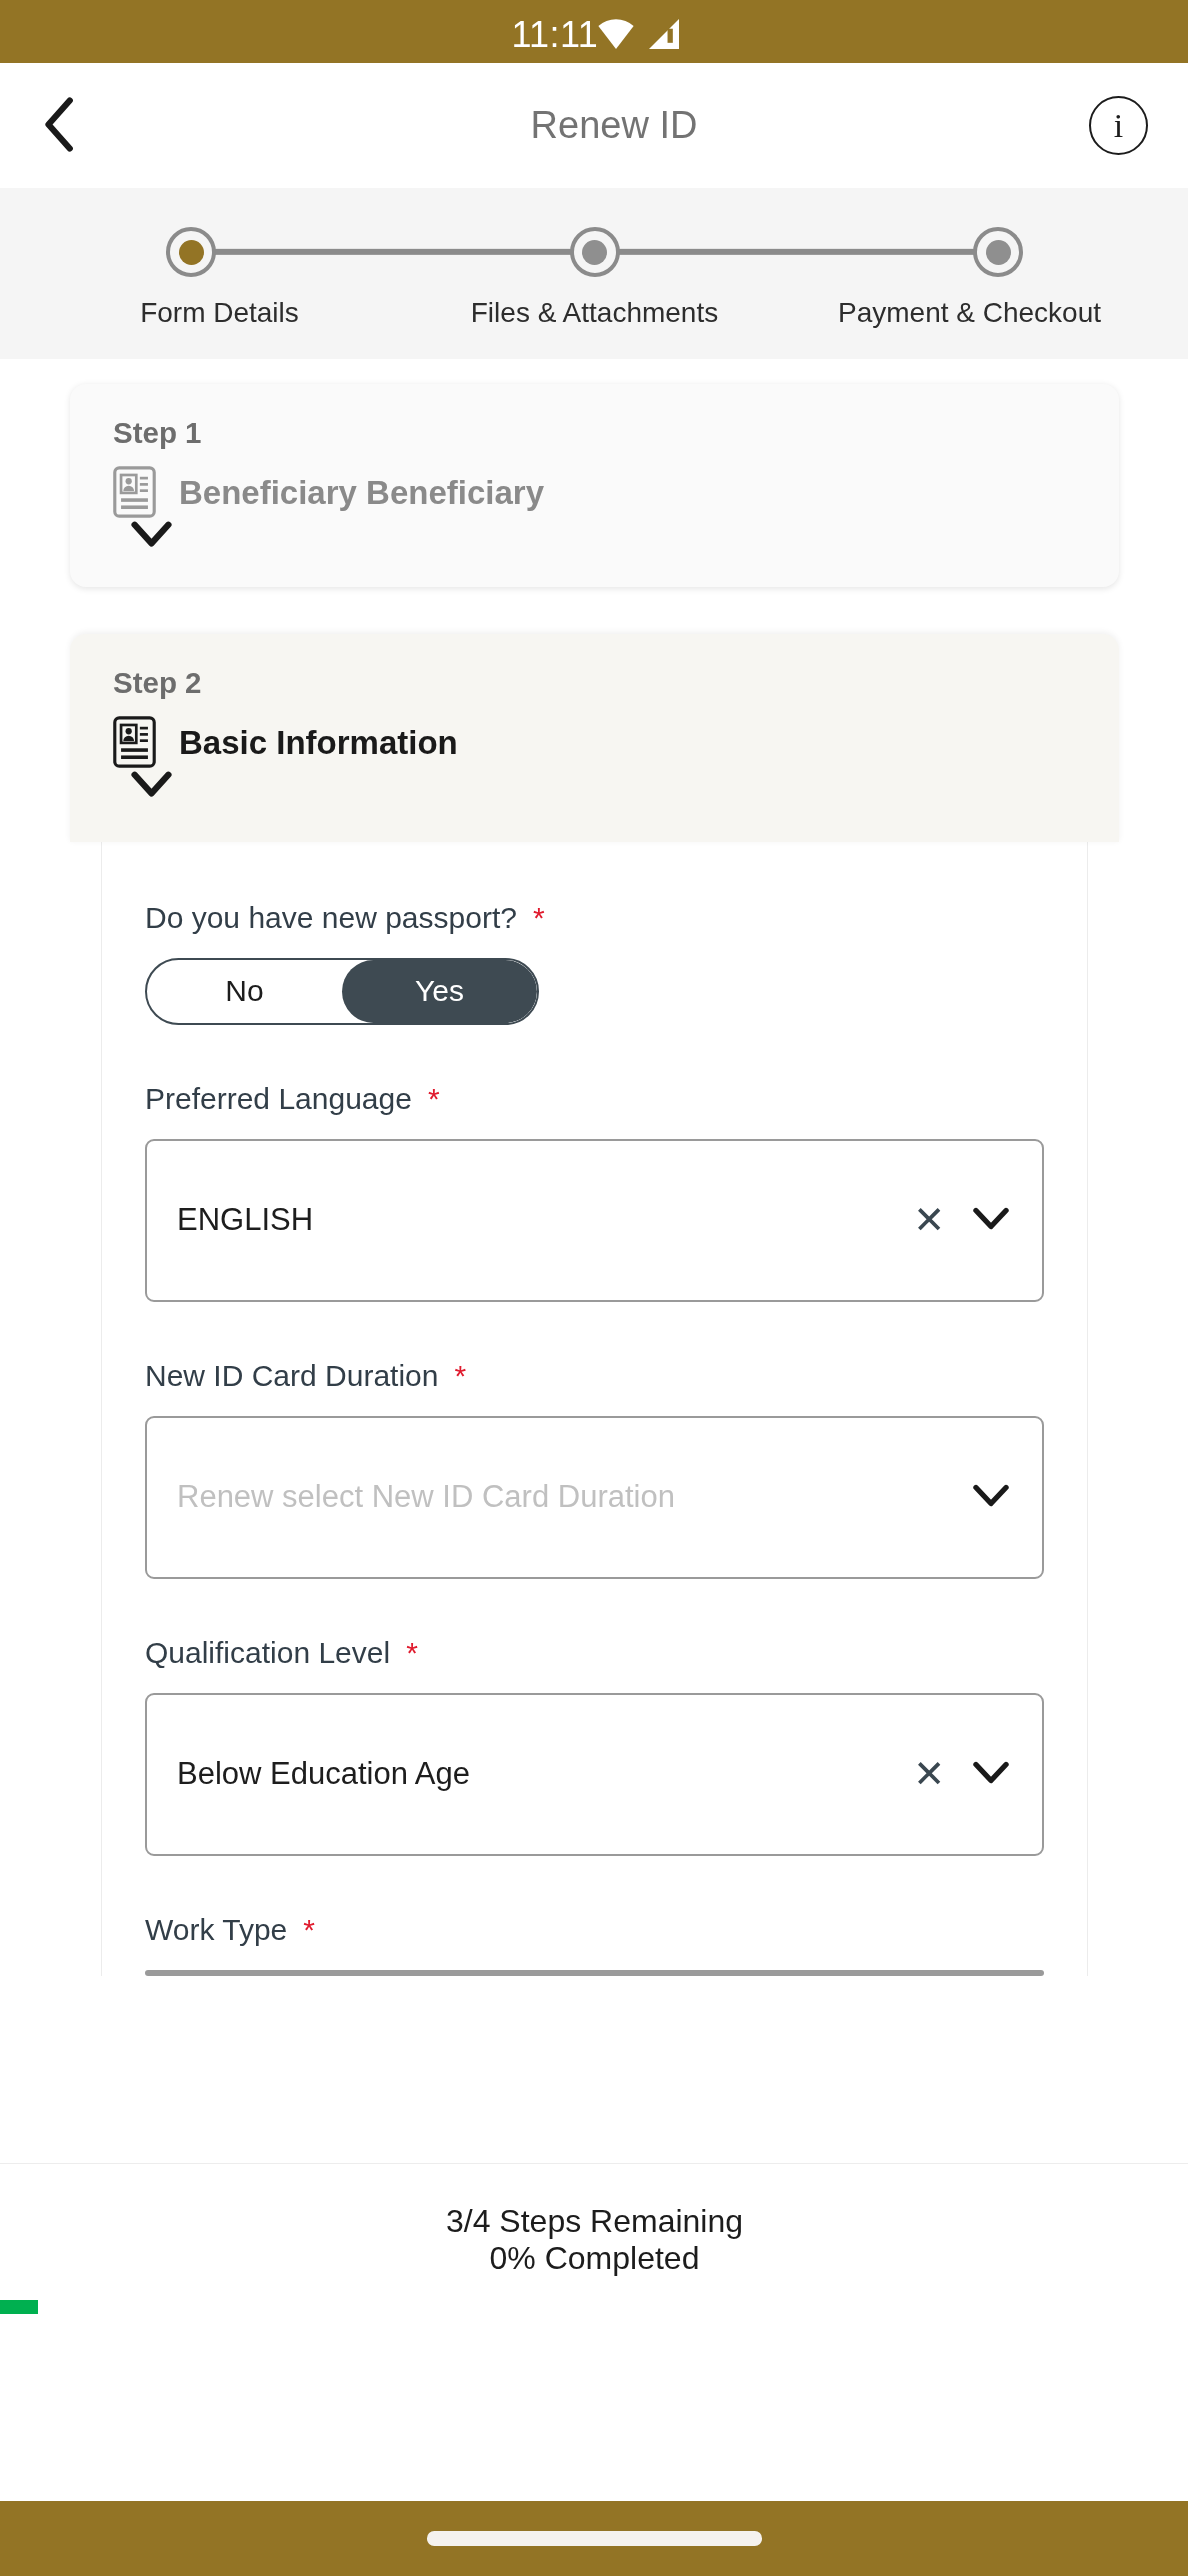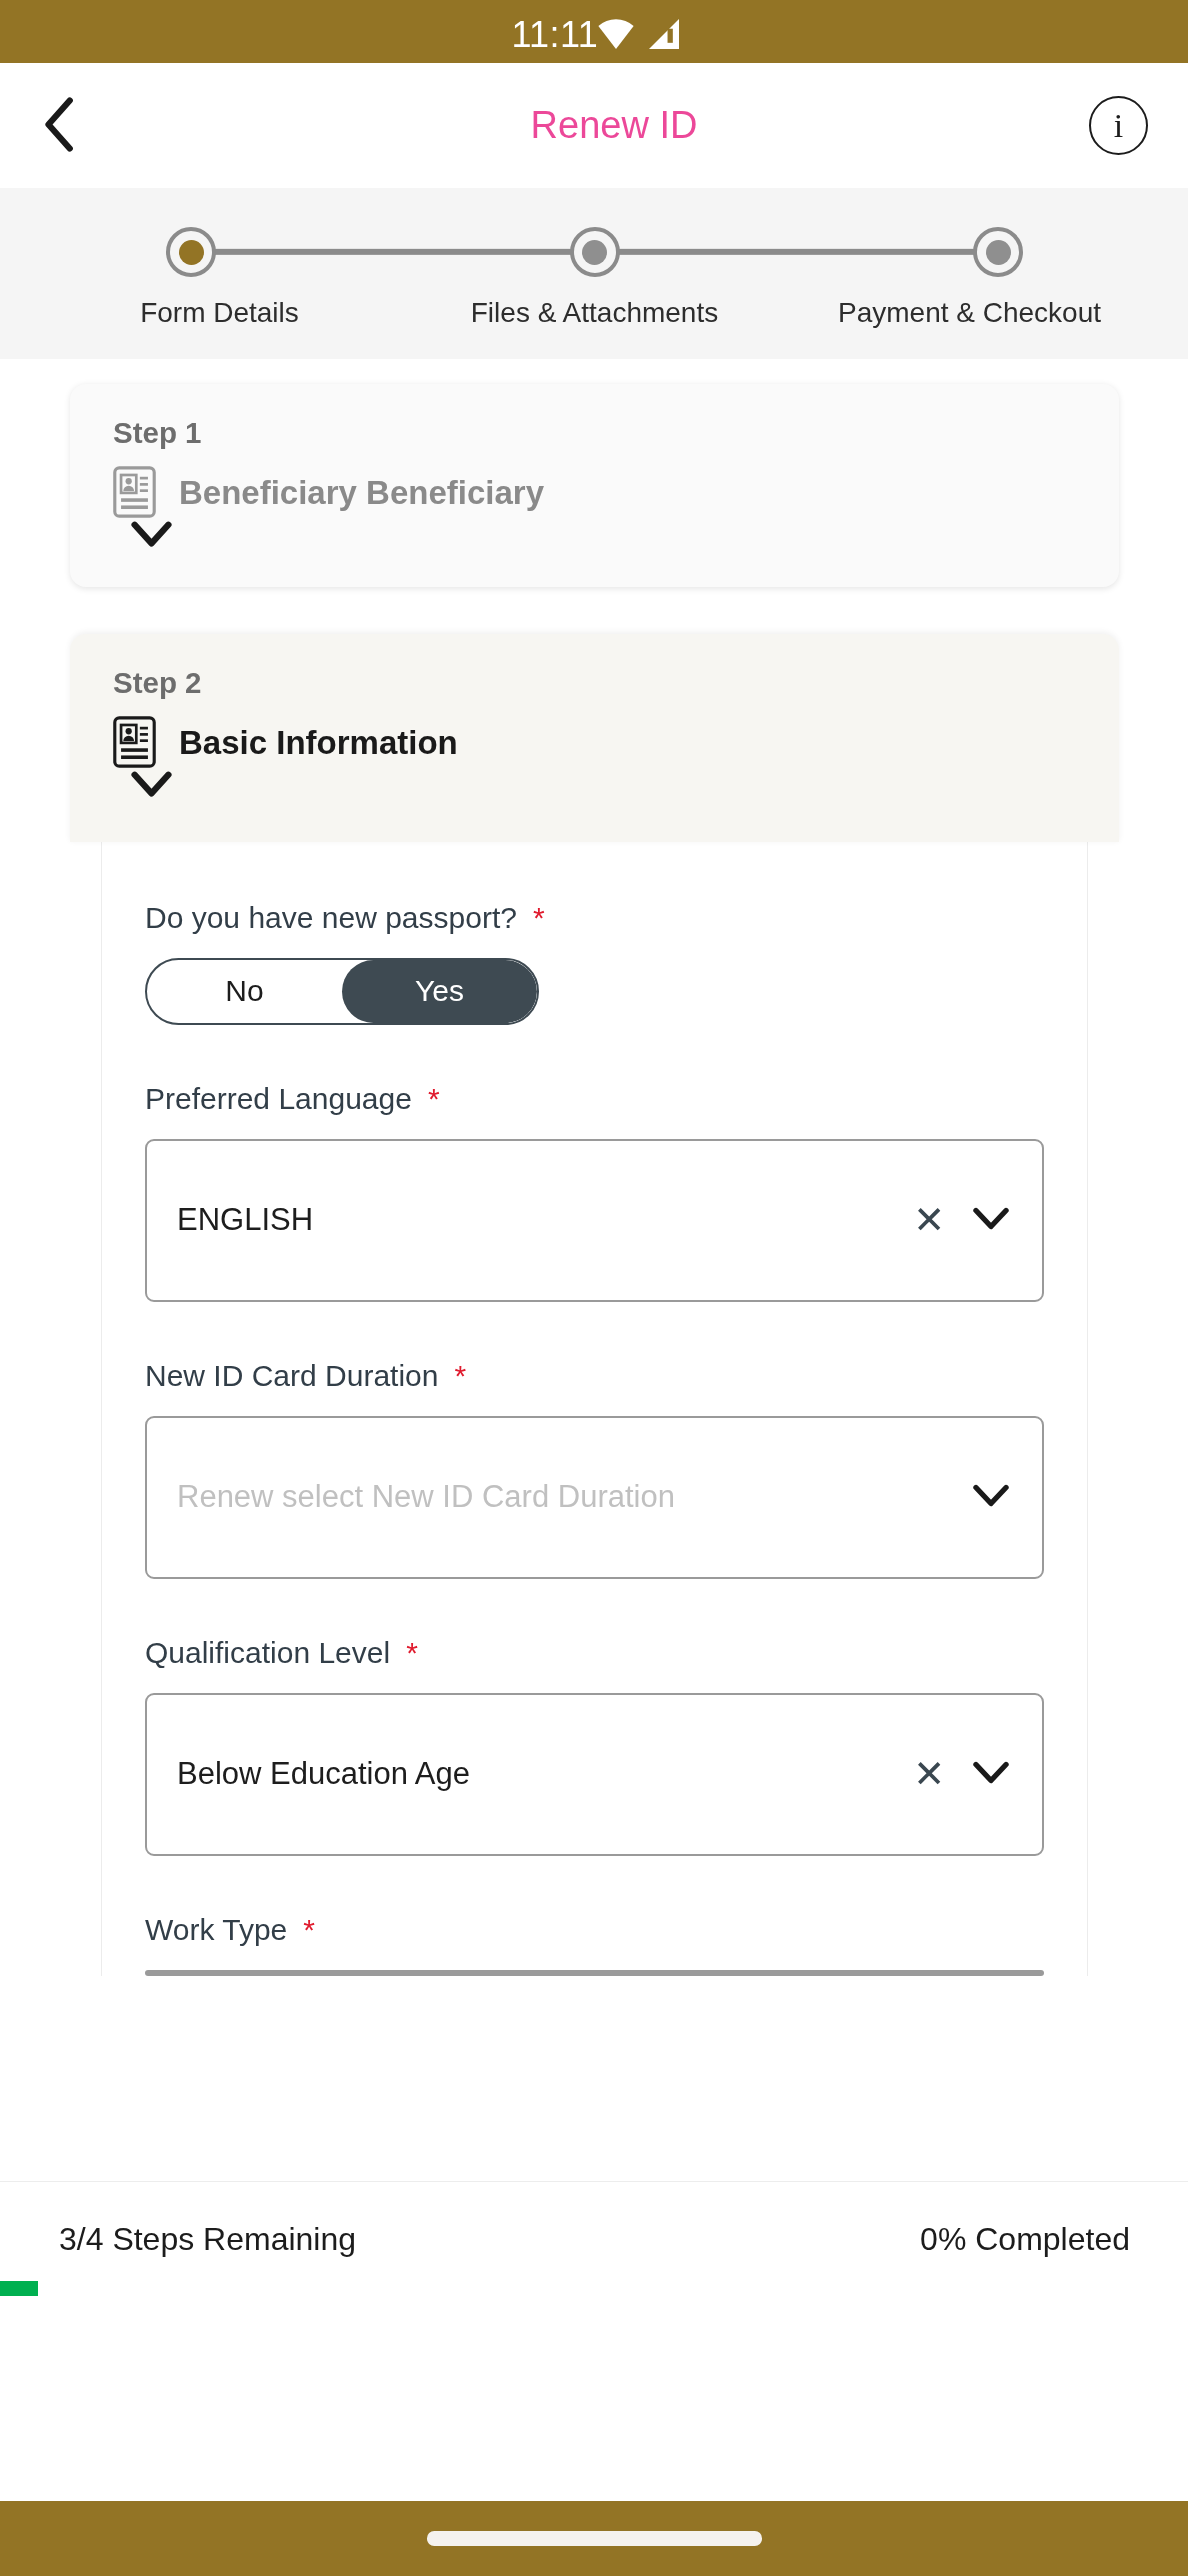--- a/index.html
+++ b/index.html
@@ -59,21 +59,21 @@
     display: flex;
     align-items: center;
     justify-content: flex-start;
     cursor: pointer;
   }
   .app-title {
     position: absolute;
     left: 0; right: 0;
     text-align: center;
     font-size: 38px;
-    color: #ec4899;
+    color: #737373;
     font-weight: 400;
     pointer-events: none;
     padding-left: 39px;
   }
   .info-btn {
     margin-left: auto;
     width: 59px;
     height: 59px;
     border: 2.7px solid #1c1c1c;
     border-radius: 50%;
@@ -285,20 +285,21 @@
     flex: 0 0 auto;
     background: #ffffff;
     border-top: 1.8px solid #ededed;
     padding: 39px 59px 0;
     position: relative;
   }
   .footer-row {
     display: flex;
     justify-content: space-between;
     align-items: center;
+    flex-direction: column;
   }
   .footer-text {
     font-size: 32px;
     color: #1c1c1c;
   }
   .progress-track {
     margin-top: 23px;
     height: 14.3px;
     width: 100%;
     background: transparent;

